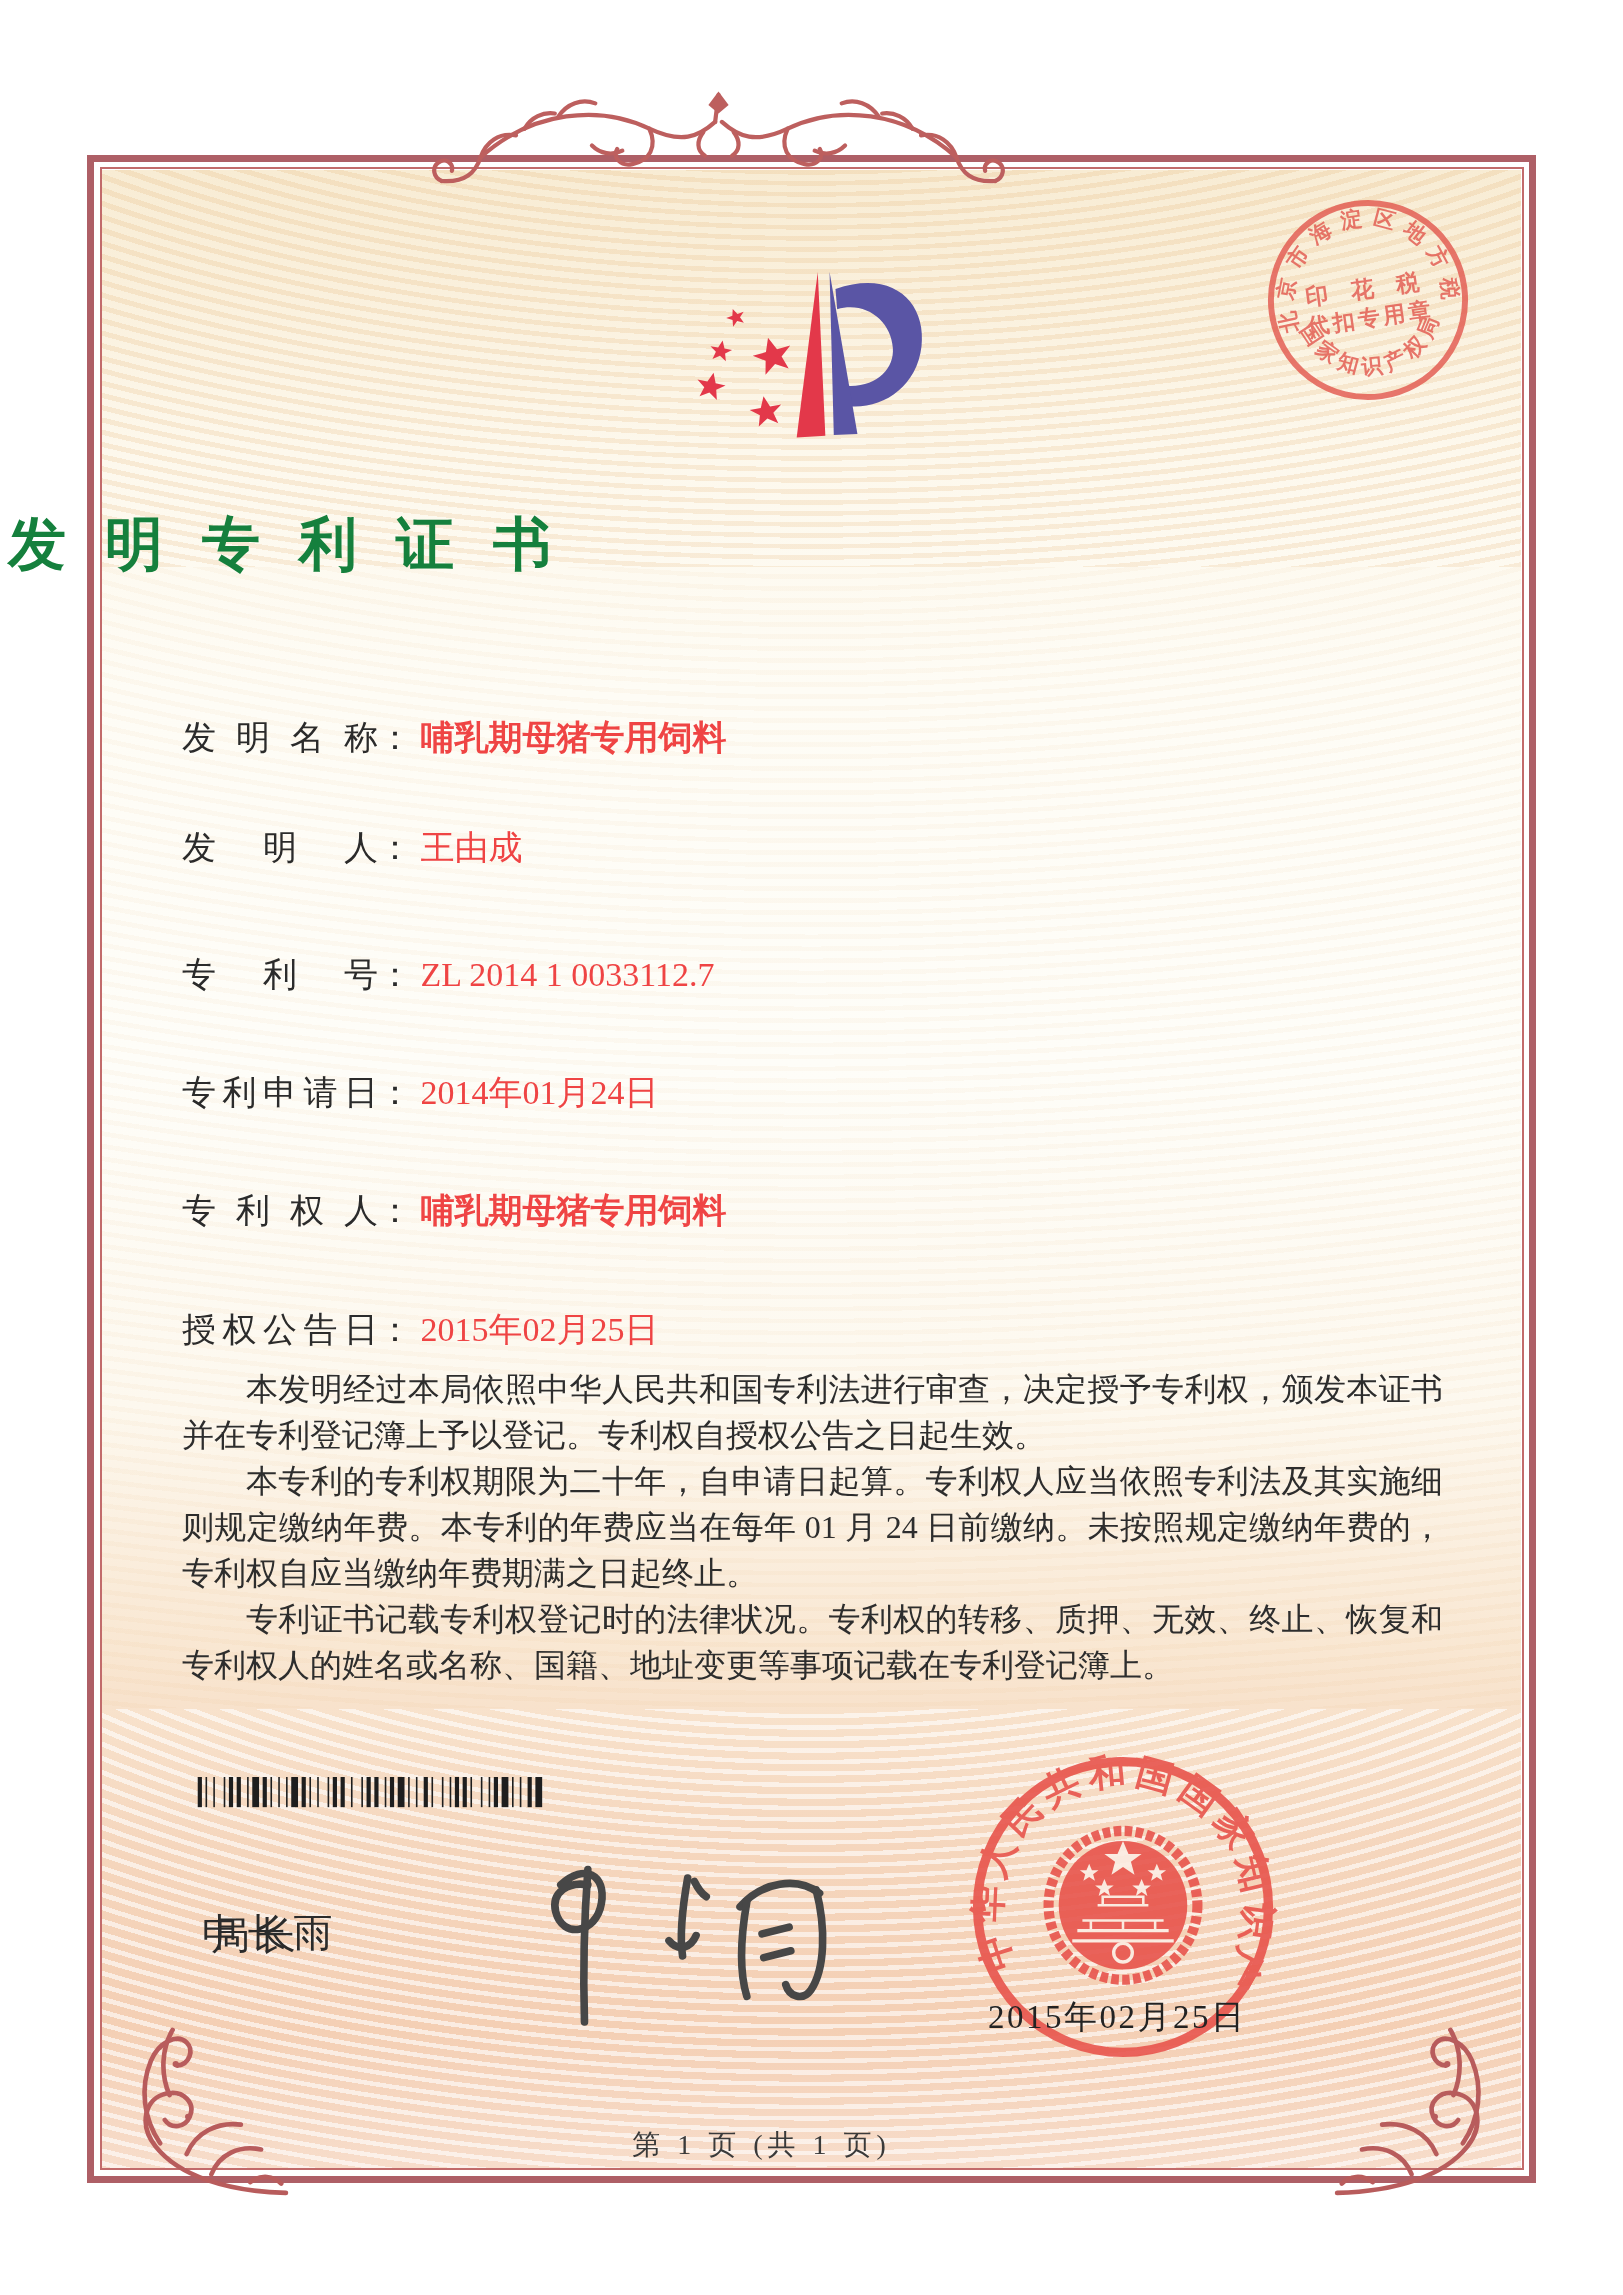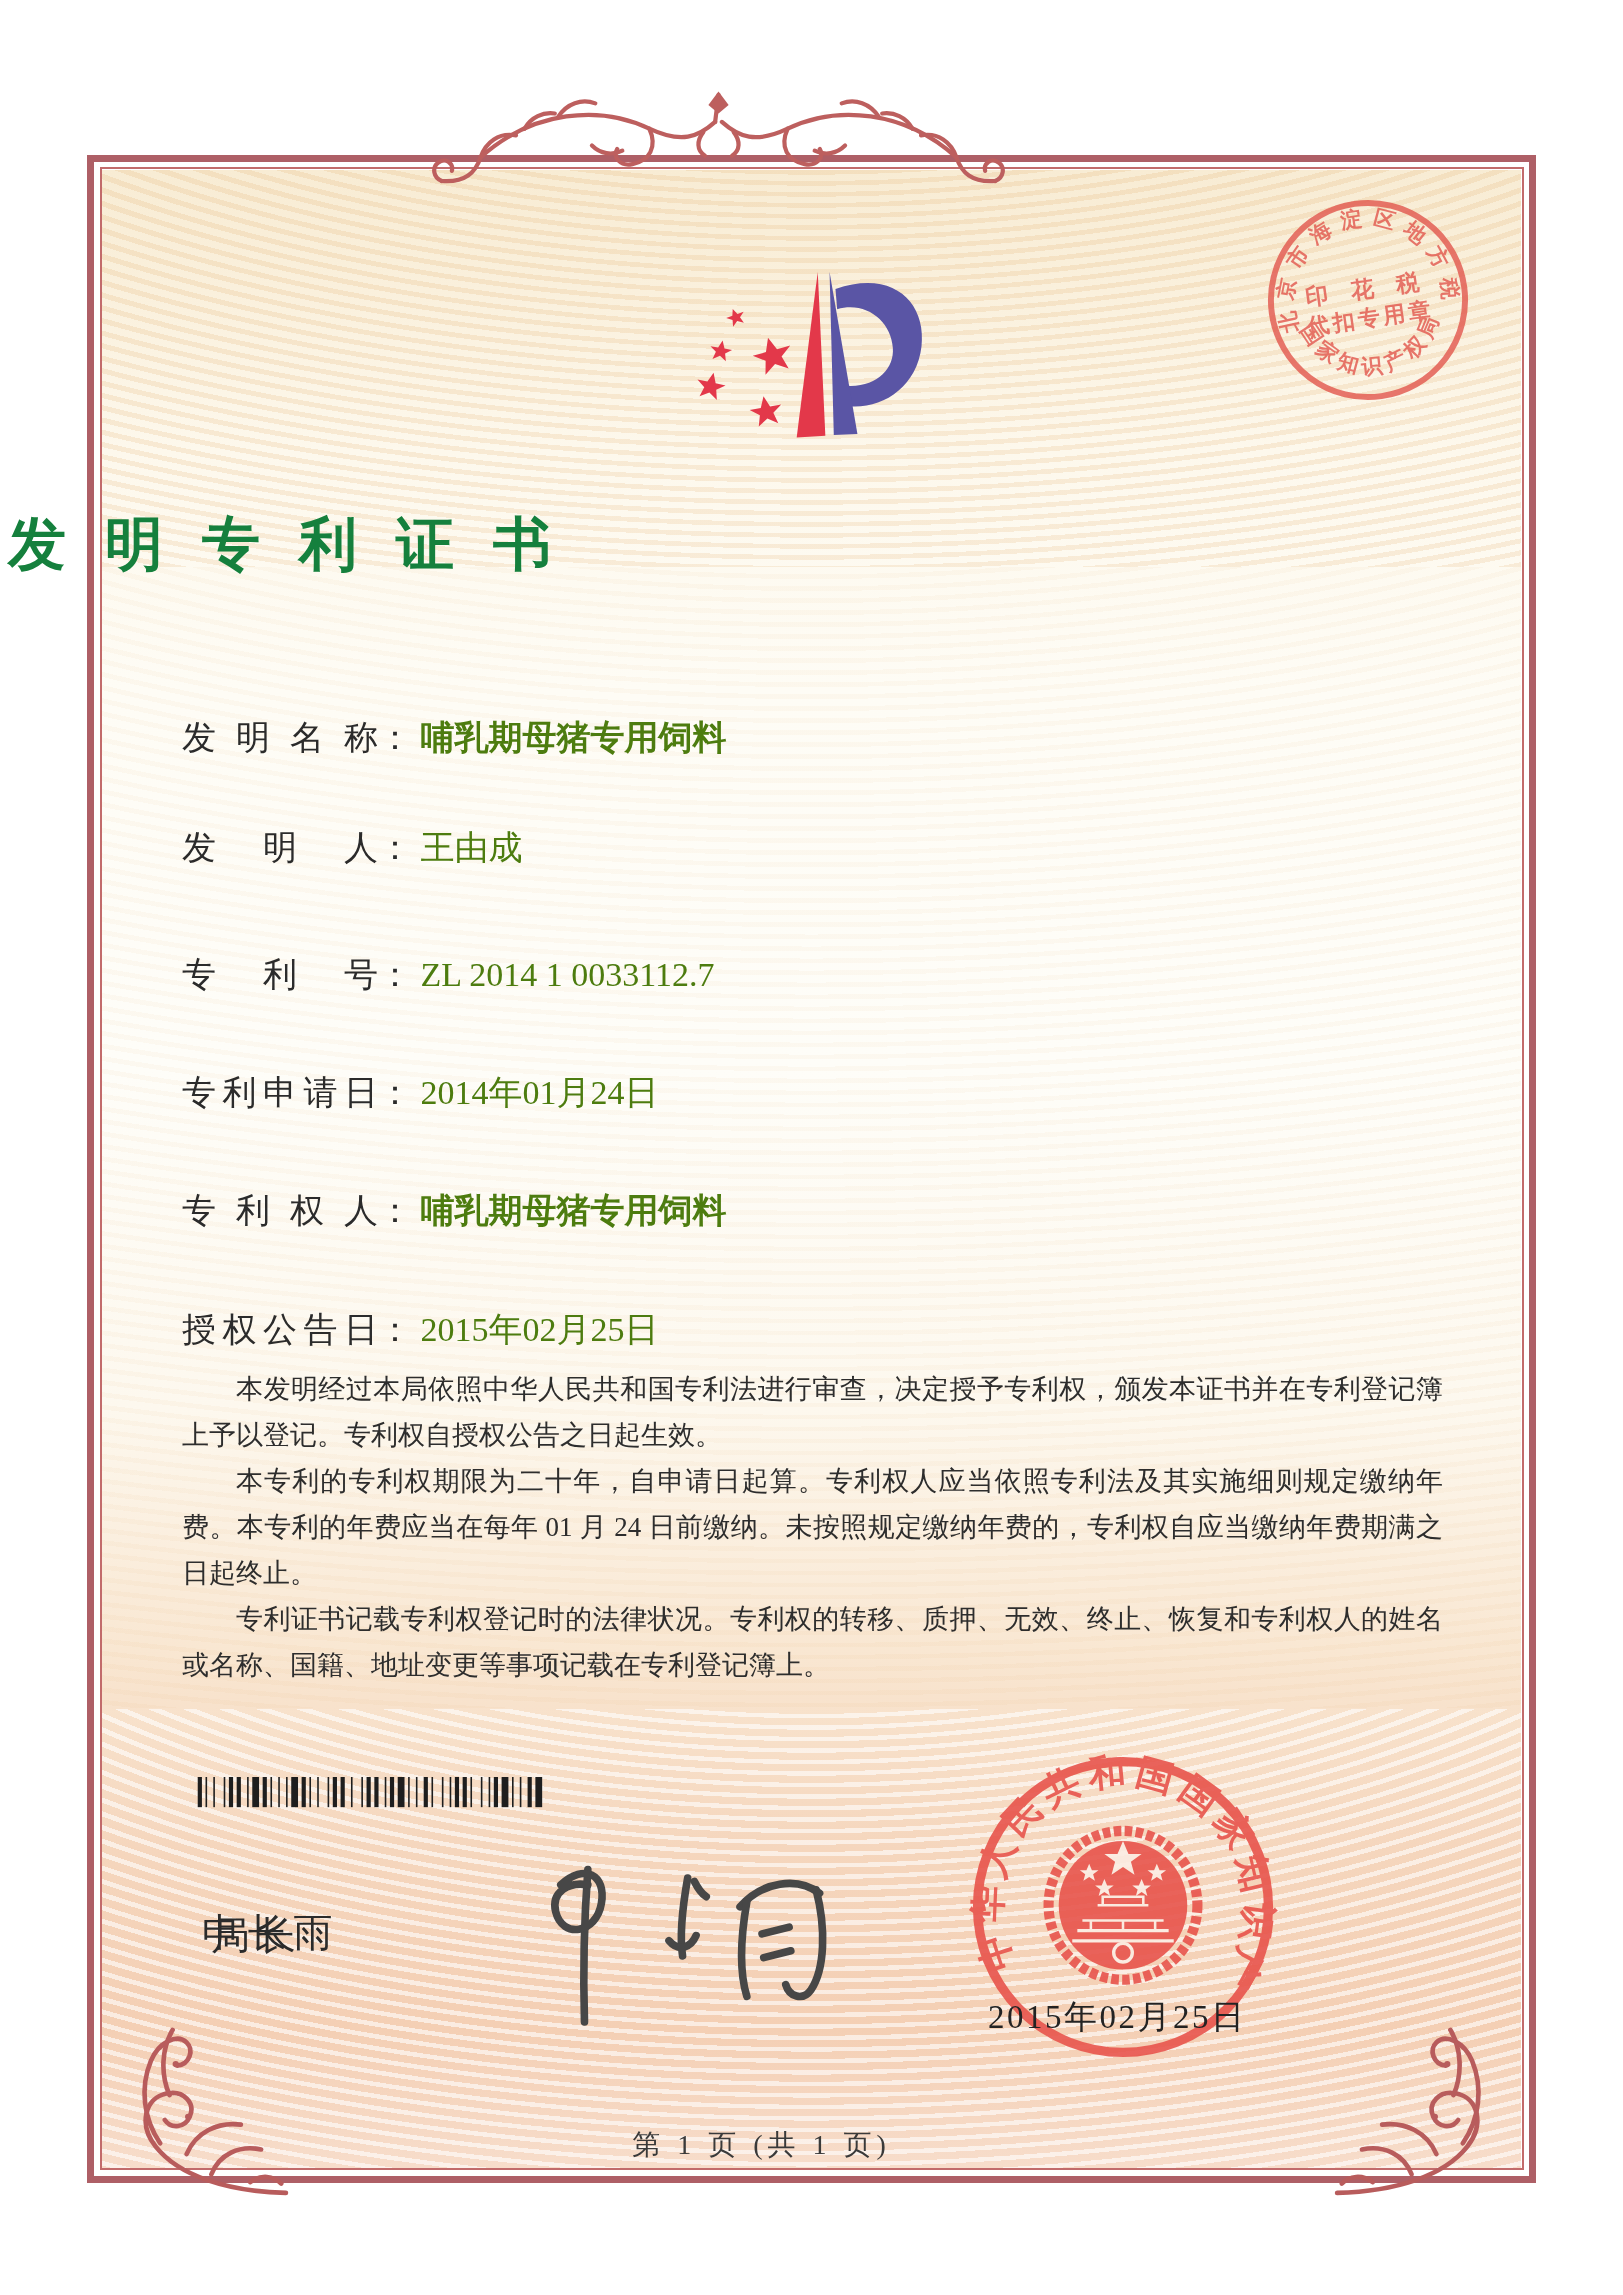--- a/index.html
+++ b/index.html
@@ -27,23 +27,23 @@
 
   
   #cert-number{left:155px;top:293px;font-size:30px;letter-spacing:5px;color:#363636;z-index:4;}
   #title{left:87px;top:506px;width:1449px;text-align:left;font-size:58px;font-weight:bold;
     letter-spacing:39px;color:#15803d;transform:translateX(-79px);z-index:4;}
   #fields{left:182px;top:715px;width:1268px;z-index:4;}
   .field{position:absolute;left:0;width:1268px;height:51px;font-size:34px;white-space:nowrap;}
   .f-label{display:inline-block;width:196px;text-align:justify;text-align-last:justify;
     vertical-align:bottom;color:#2b2b2b;}
   .f-colon{color:#2b2b2b;}
-  .f-value{padding-left:8.5px;color:#4d7c0f;}
+  .f-value{padding-left:8.5px;color:#ef4444;}
   .v-bold{font-weight:bold;}
-  #body-text{left:182px;top:1366px;width:1261px;font-size:27px;line-height:46px;
+  #body-text{left:182px;top:1366px;width:1261px;font-size:32px;line-height:46px;
     text-align:justify;color:#2d2d2d;z-index:4;}
   #body-text p{margin:0;text-indent:2em;}
   #director-label{left:211px;top:1909px;font-size:39px;letter-spacing:6.8px;color:#2b2b2b;z-index:4;}
   #director-name{left:202px;top:1906px;font-size:39px;letter-spacing:6.8px;color:#2b2b2b;z-index:4;}
   #grant-date{left:988px;top:1995px;font-size:33px;letter-spacing:2.5px;color:#232323;z-index:6;}
   #page-footer{left:101px;top:2126px;width:1449px;text-align:center;font-size:28px;
     letter-spacing:5px;color:#3a3a3a;transform:translateX(-64px);z-index:4;}
 
   
   #logo{left:692px;top:267px;width:238px;height:189px;z-index:4;}

